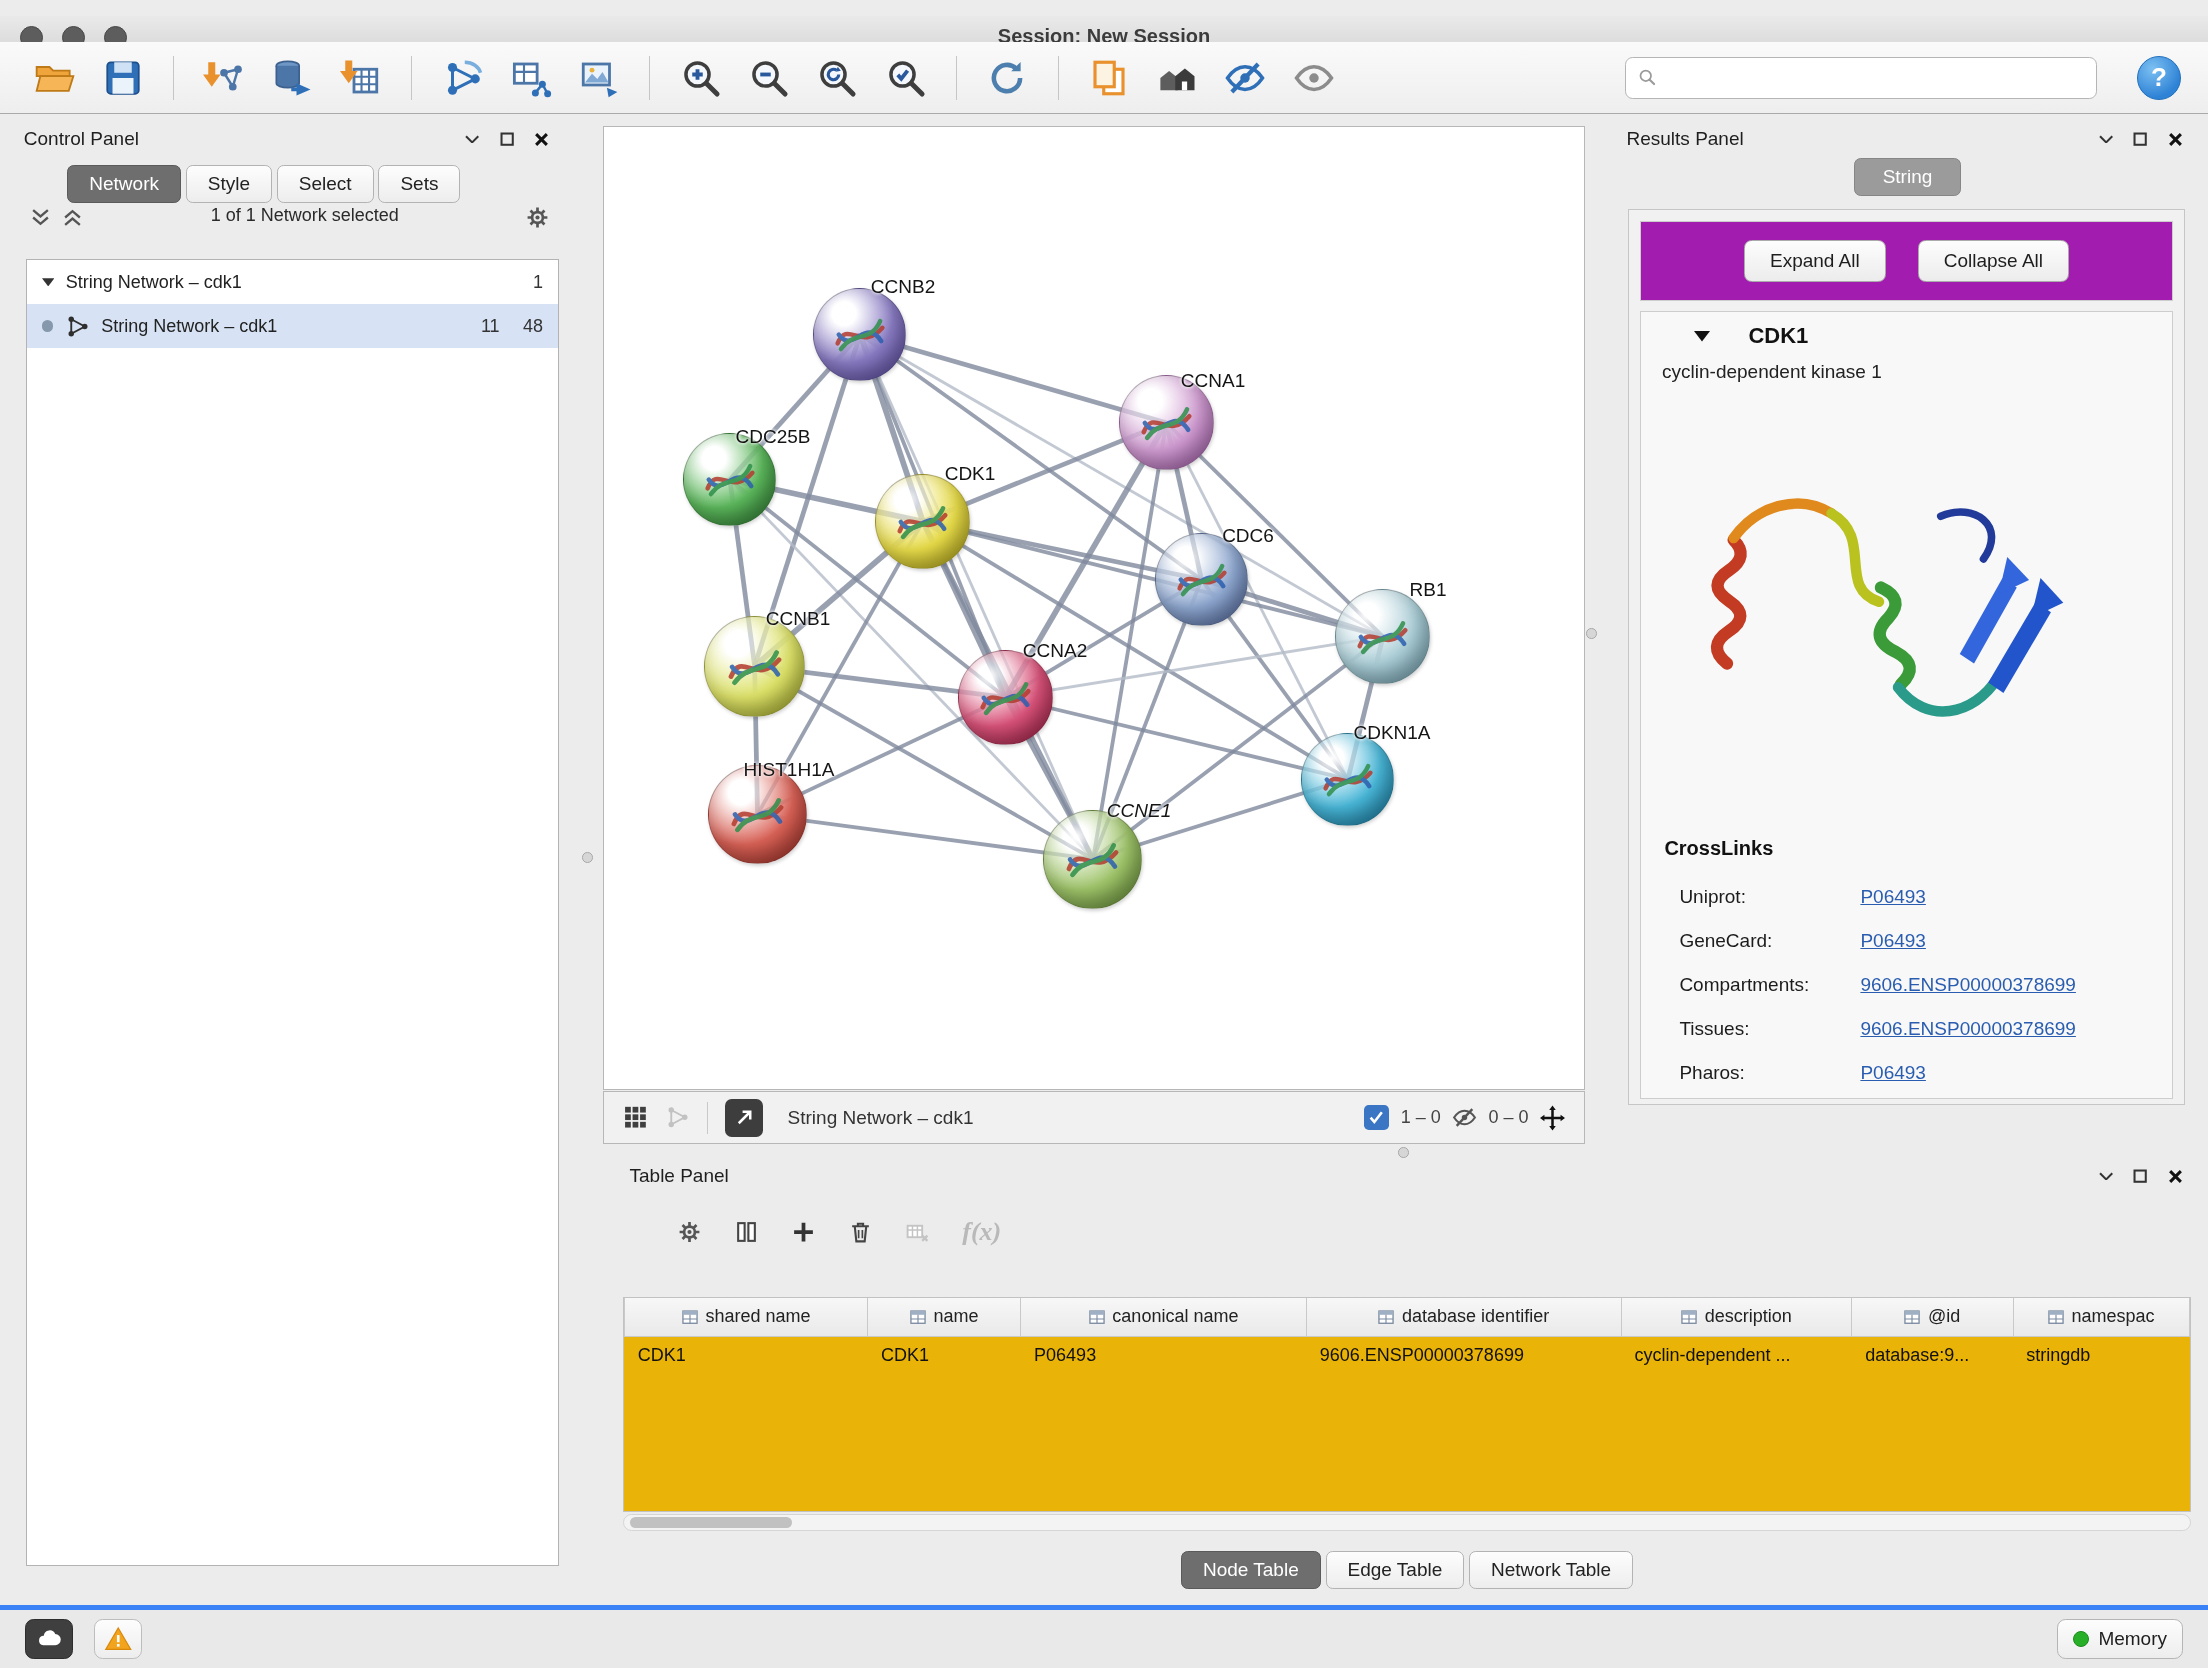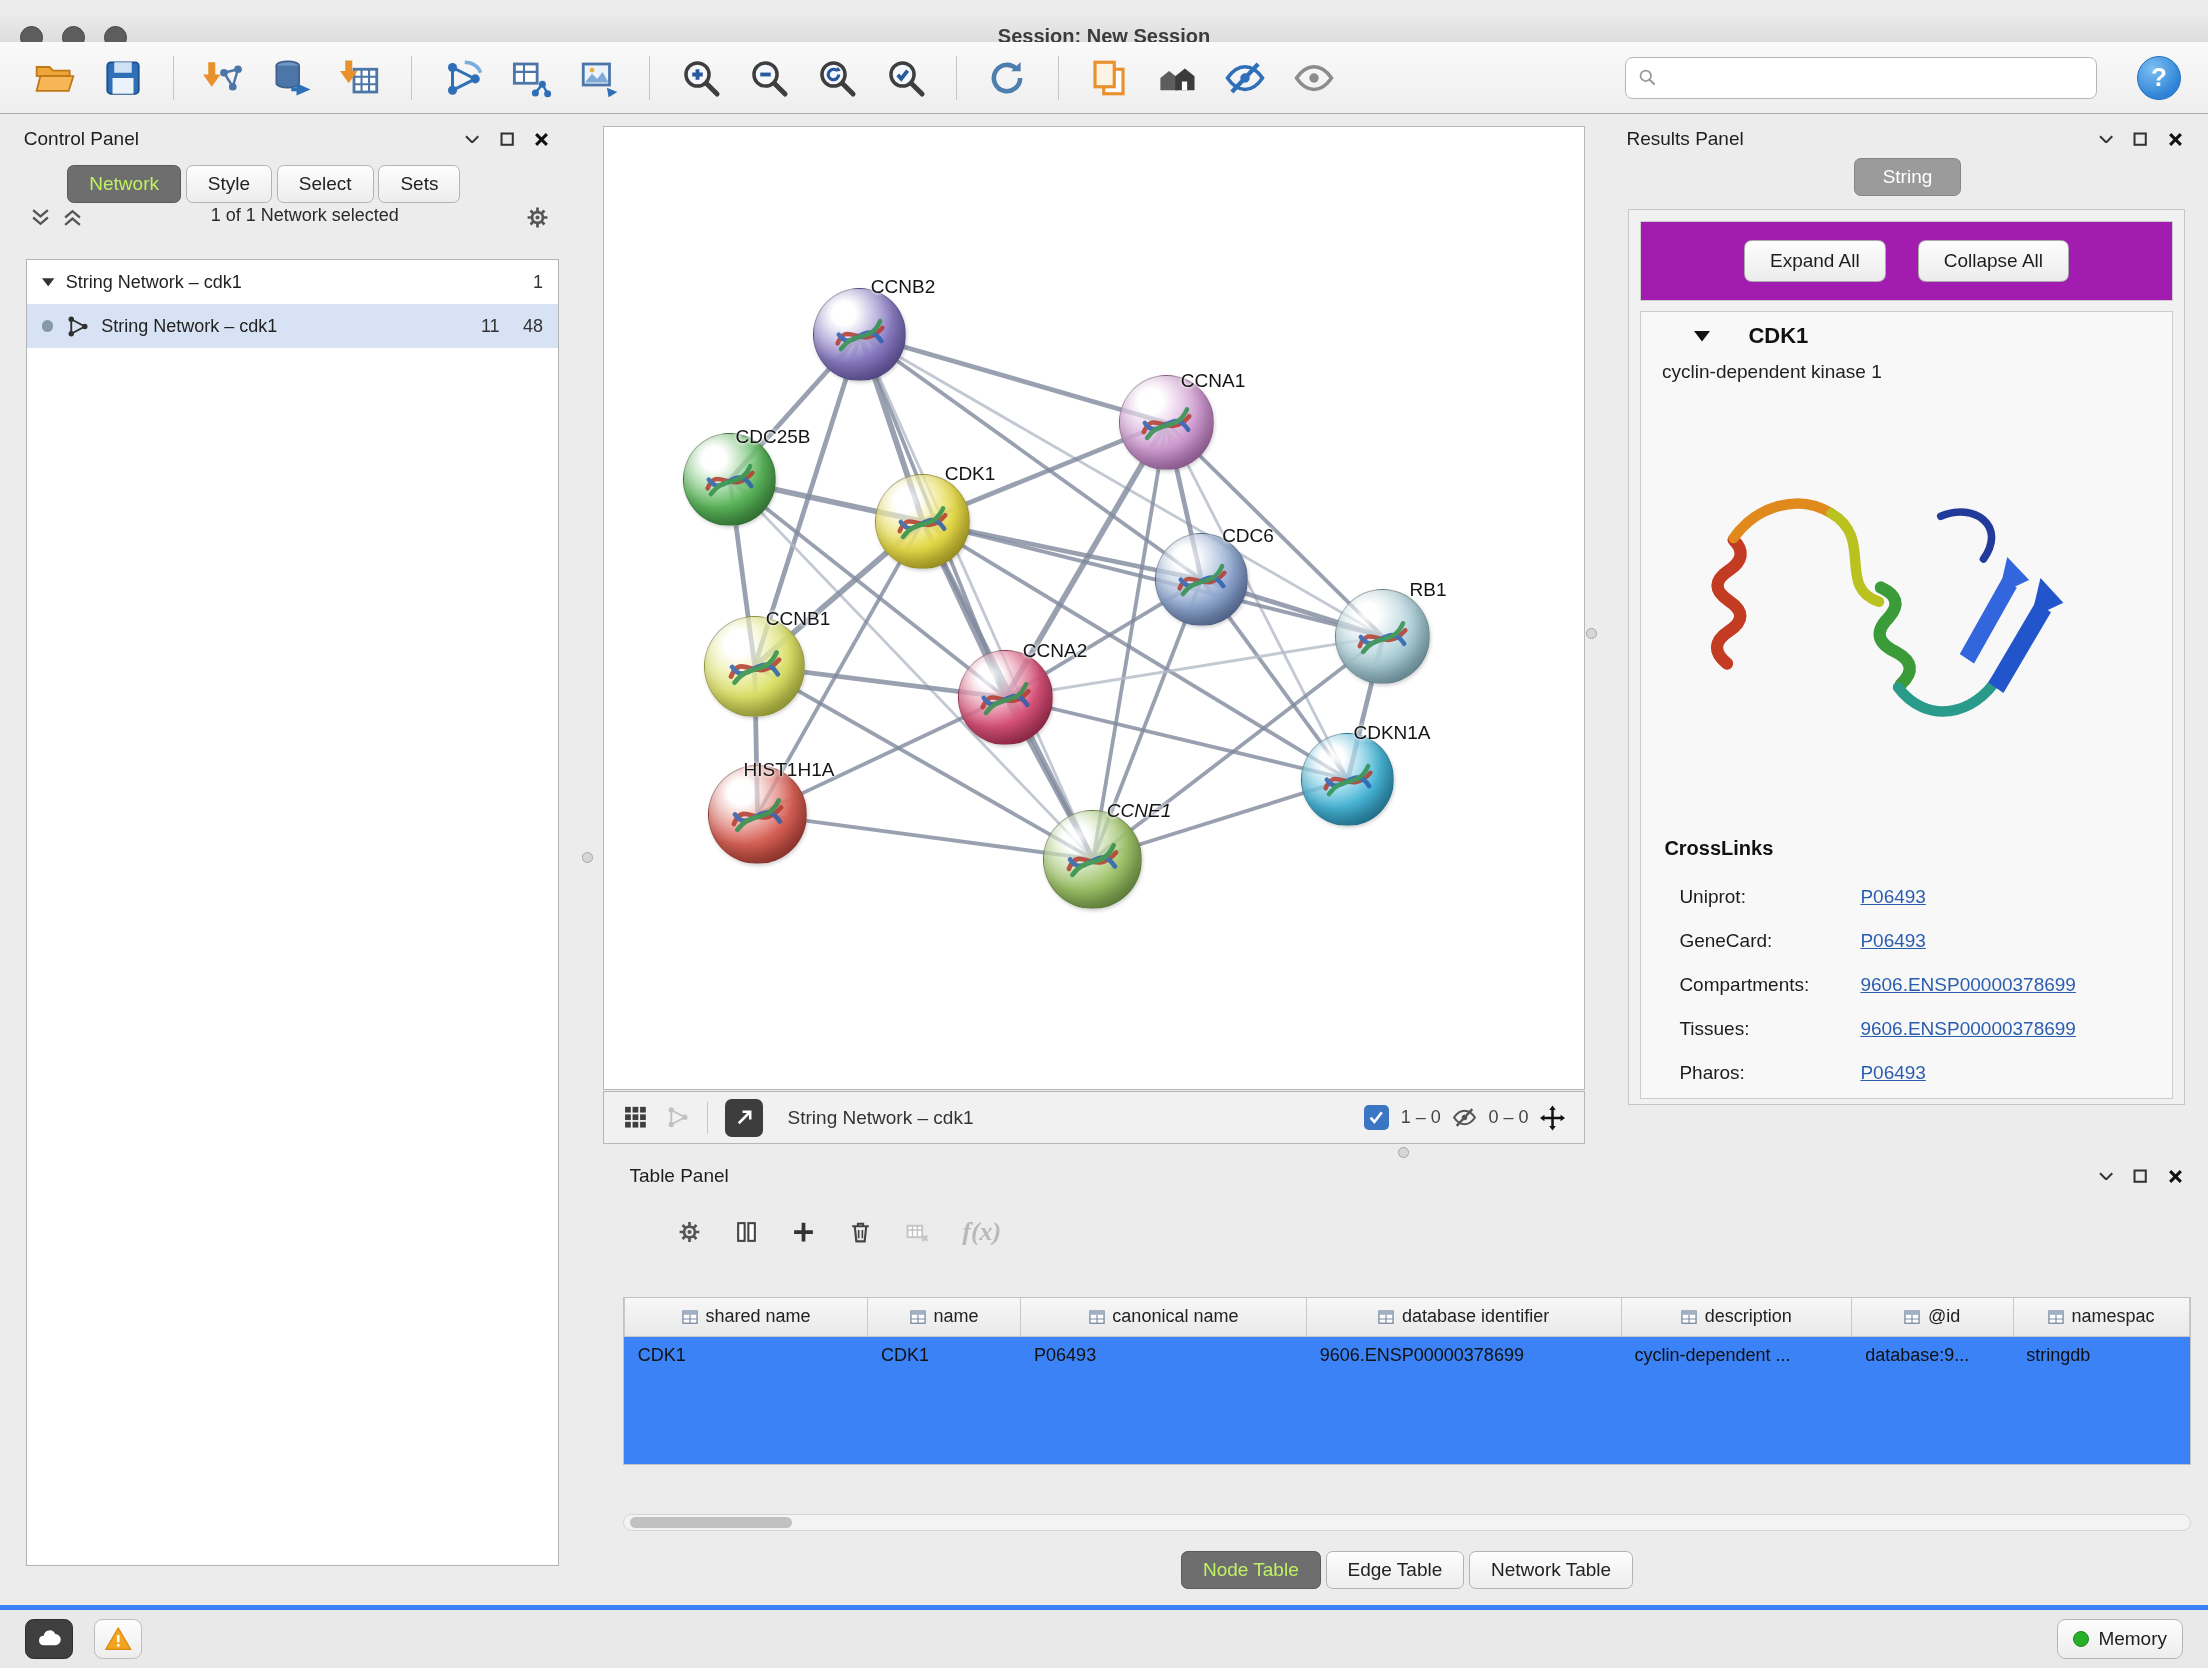--- a/index.html
+++ b/index.html
@@ -31,21 +31,21 @@
   .phead{position:absolute;height:38px;display:flex;align-items:center;padding:0 9.5px;gap:9.5px}
   .phead .ptitle{font-size:19px;color:#1e1e1e}
   .phead .spacer{flex:1}
   .hicon{width:25px;height:25px;display:flex;align-items:center;justify-content:center}
 
   
   .cp-head{left:14.3px;top:120px;width:549px}
   .cp-tabs{position:absolute;left:14.3px;top:162px;width:549px;height:44px;display:flex;align-items:center;gap:4.8px;padding-left:53px}
   .tabbtn{height:38px;padding:0 21px;font-size:19px;font-family:"Liberation Sans",sans-serif;
     background:linear-gradient(#fdfdfd,#ededed);border:1px solid #b3b3b3;border-radius:6.7px;color:#222}
-  .tabbtn.active{background:#6e6e6e;color:#bef264;border-color:#5a5a5a}
+  .tabbtn.active{background:#6e6e6e;color:#ffffff;border-color:#5a5a5a}
   .cp-selrow{position:absolute;left:14.3px;top:205px;width:549px;height:44px;display:flex;padding:0 13.3px;gap:7px}
   .cp-selrow .seltext{flex:1;text-align:center;font-size:18px;color:#2a2a2a}
   .cp-tree{position:absolute;left:26px;top:259px;width:533px;height:1307px;background:#fff;border:1px solid #b3b3b3}
   .treerow{height:44px;display:flex;align-items:center;padding:0 15px;gap:11.4px;font-size:18px}
   .treerow.selected{background:#d7e3f4}
   .treerow .rnum{margin-left:auto;color:#333}
   .dotbullet{width:11.4px;height:11.4px;border-radius:50%;background:#8598ac;flex:0 0 auto}
   .cnum{color:#333;width:32px;text-align:right}
 
   
@@ -83,21 +83,21 @@
   .xl-title{position:absolute;left:23px;top:525px;font-size:20px;font-weight:bold;color:#111}
   .crosslinks{position:absolute;left:38px;top:563px;right:15px}
   .xrow{height:44px;display:flex;align-items:center}
   .xlabel{width:181px;font-size:19px;color:#1c1c1c}
   .xlink{font-size:19px;color:#2a5db0;text-decoration:underline;white-space:nowrap}
 
   
   .tp-head{left:620px;top:1157px;width:1577px}
   .tp-toolbar{position:absolute;left:664px;top:1202px;width:856px;height:59px;display:flex;align-items:center;gap:32px;padding-left:13.3px}
   .fx{font-family:"Liberation Serif",serif;font-style:italic;font-weight:bold;font-size:26px;color:#b9b9b9}
-  .tp-table{position:absolute;left:623px;top:1297px;width:1568px;height:168px;background:#3b82f6;border:1px solid #c2c2c2;overflow:hidden}
+  .tp-table{position:absolute;left:623px;top:1297px;width:1568px;height:215px;background:#eab308;border:1px solid #c2c2c2;overflow:hidden}
   table{border-collapse:collapse;table-layout:fixed}
   th{height:38px;background:linear-gradient(#f7f7f7,#e9e9e9);border:1px solid #c9c9c9;border-top:none;
     font-weight:normal;font-size:18px;color:#222;overflow:hidden;white-space:nowrap}
   th .thwrap{display:flex;align-items:center;justify-content:center;gap:7.6px;padding:0 5.7px}
   td{height:38px;font-size:18px;color:#111;padding:0 13.3px;white-space:nowrap;overflow:hidden;border:none}
   .tp-hscroll{position:absolute;left:623px;top:1514px;width:1568px;height:17px;background:#f3f3f3;border:1px solid #d5d5d5;border-radius:8.6px}
   .tp-thumb{position:absolute;left:5.7px;top:1.9px;width:162px;height:11.4px;background:#c1c1c1;border-radius:5.7px}
   .tp-tabs{position:absolute;left:623px;top:1548px;width:1568px;height:44px;display:flex;align-items:center;justify-content:center;gap:4.8px}
 
   

